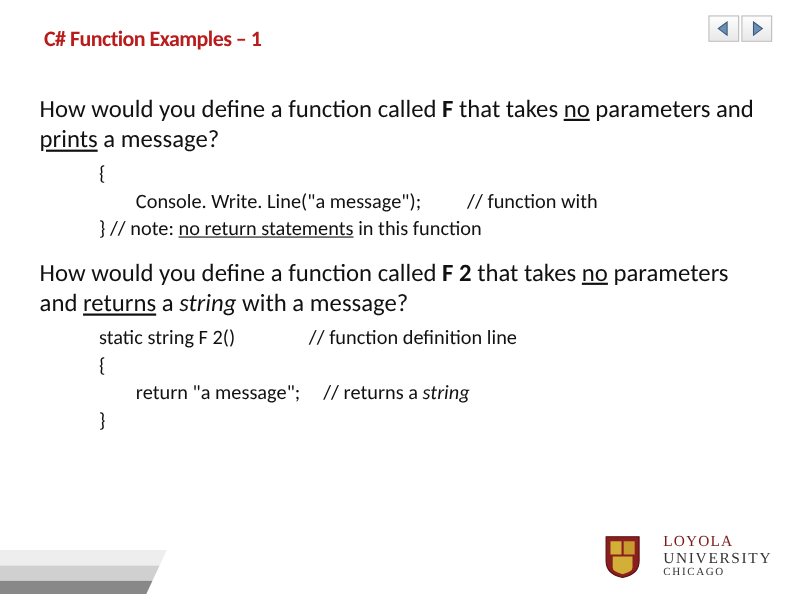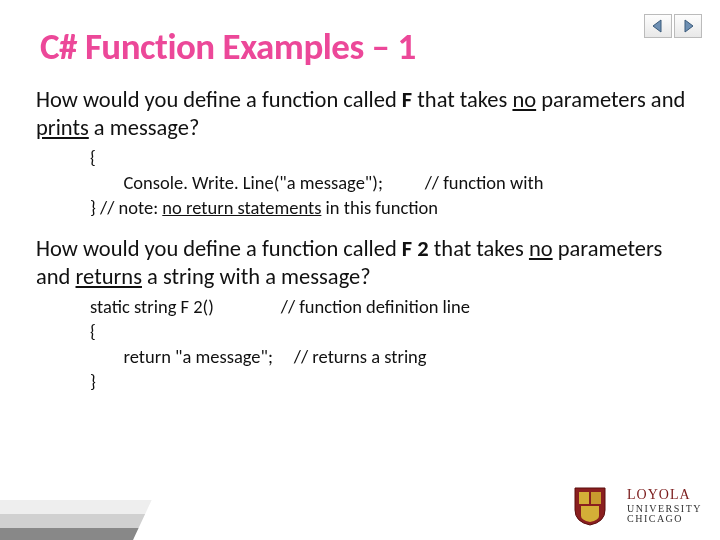--- a/index.html
+++ b/index.html
@@ -25,23 +25,23 @@
     border: 1px solid #bbb;
     display: flex;
     align-items: center;
     justify-content: center;
     cursor: pointer;
   }
   .title {
     position: absolute;
     top: 24px;
     left: 40px;
-    font-size: 37px;
+    font-size: 20px;
     font-weight: 700;
-    color: #ec4899;
+    color: #b91c1c;
     letter-spacing: -0.5px;
   }
   .content {
     position: absolute;
     top: 86px;
     left: 28px;
     right: 28px;
   }
   .bullet-item {
     margin-bottom: 14px;
@@ -67,21 +67,21 @@
     margin-left: 62px;
     margin-top: 4px;
     font-size: 18.5px;
     font-family: "Segoe UI", Calibri, Arial, sans-serif;
     color: #111;
     line-height: 1.35;
   }
   .code-block .line { white-space: pre; }
   .u { text-decoration: underline; }
   .b { font-weight: 700; }
-  .i { }
+  .i { font-style: italic; }
   .accent-stripe {
     position: absolute;
     left: -60px;
     bottom: -10px;
     width: 200px;
     height: 50px;
     transform: skewX(-25deg);
   }
   .accent-stripe .s1 { position:absolute; top:0; left:0; width:100%; height:14px; background:#eee; }
   .accent-stripe .s2 { position:absolute; top:14px; left:0; width:100%; height:14px; background:#d0d0d0; }
@@ -99,21 +99,21 @@
     height: 40px;
     position: relative;
   }
   .shield svg { width: 100%; height: 100%; }
   .logo-text {
     display: flex;
     flex-direction: column;
     line-height: 1;
   }
   .logo-line1 { font-family: Georgia, serif; font-size: 14px; letter-spacing: 1px; color: #7a1a1a; font-weight: 400; }
-  .logo-line2 { font-family: Georgia, serif; font-size: 10px; letter-spacing: 1.5px; color: #333; margin-top:2px; }
+  .logo-line2 { font-family: Georgia, serif; font-size: 14px; letter-spacing: 1.5px; color: #333; margin-top:2px; }
   .logo-line3 { font-family: Georgia, serif; font-size: 10px; letter-spacing: 1.5px; color: #333; }
 </style>
 </head>
 <body>
 
 <div class="nav-buttons">
   <div class="nav-btn">
     <svg width="14" height="14" viewBox="0 0 14 14">
         <polygon points="10,1 10,13 2,7" fill="#6d8fb3" stroke="#3a5a7a" stroke-width="1"></polygon>
       </svg>

